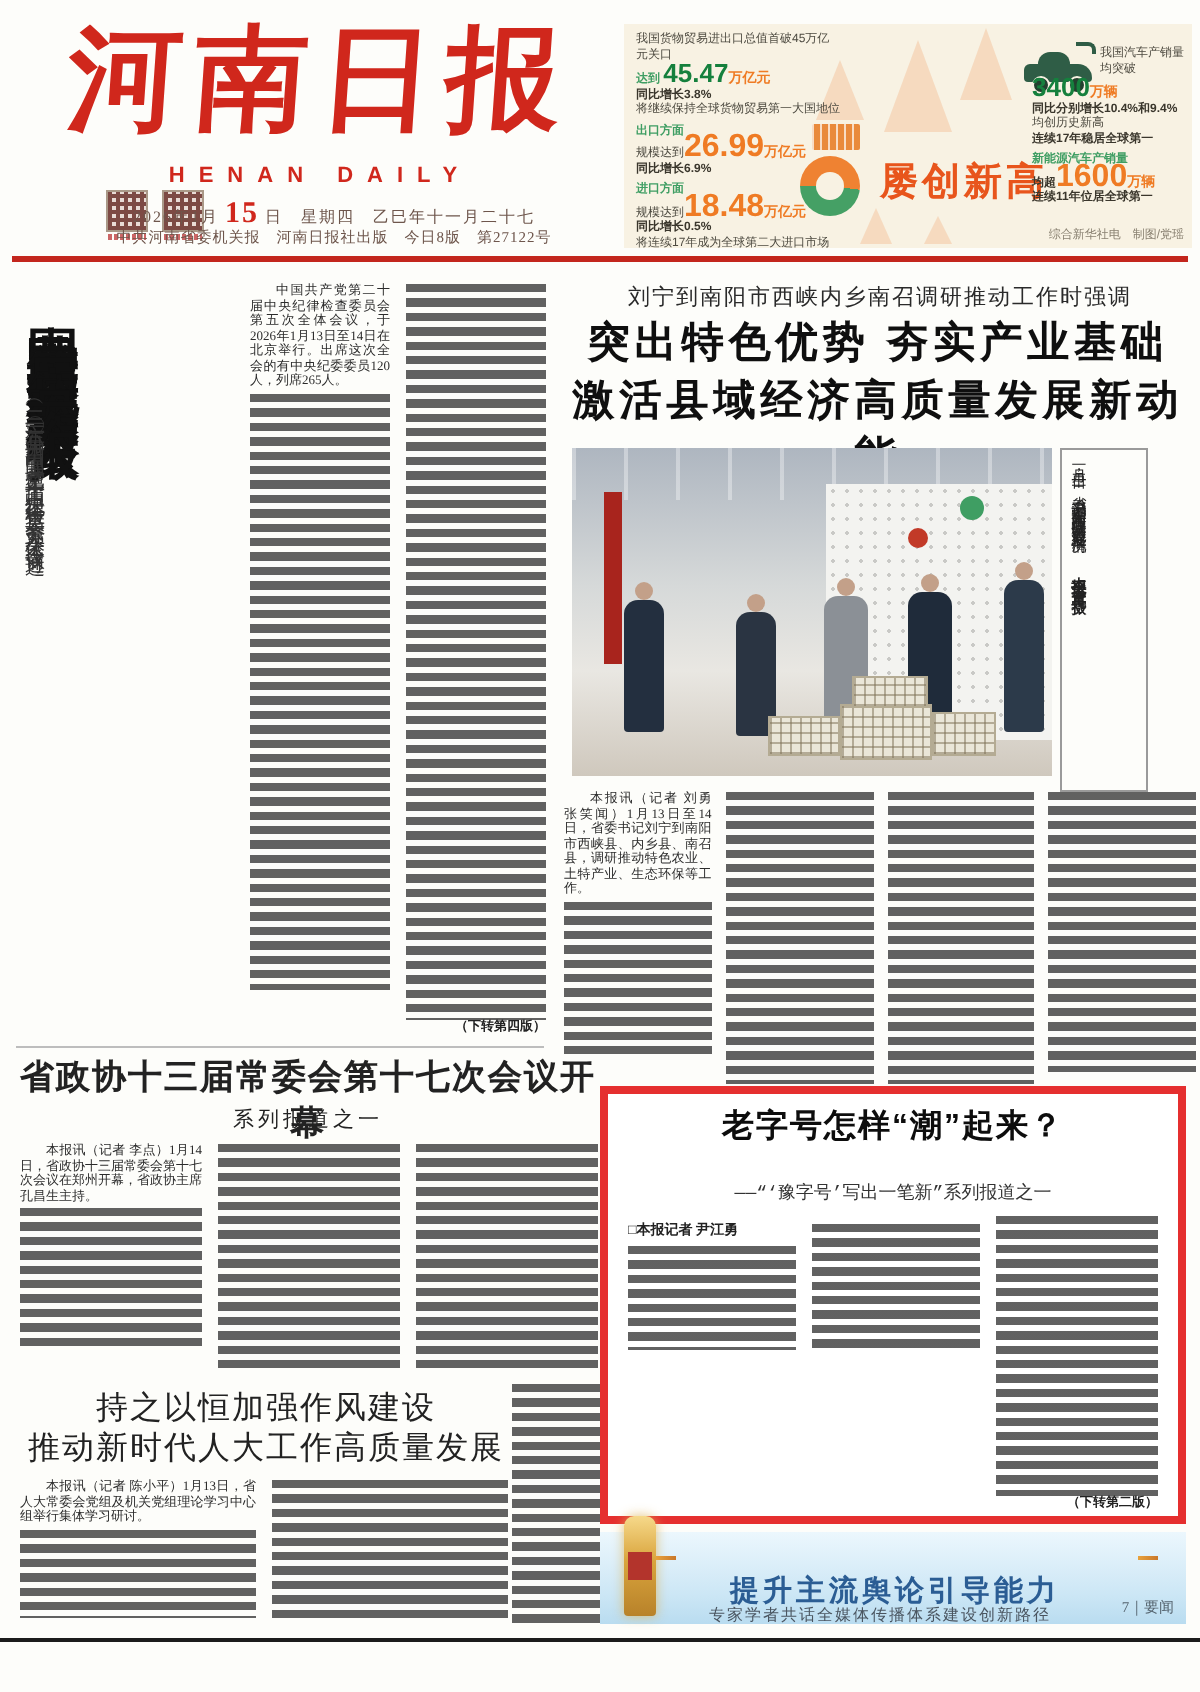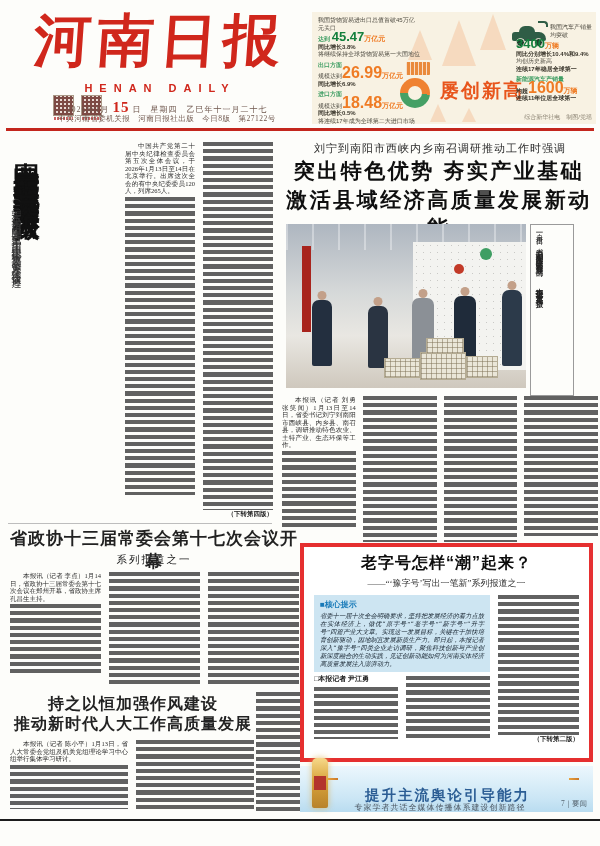--- a/index.html
+++ b/index.html
@@ -77,26 +77,26 @@
   .crate{position:absolute;background:#eae6d8;border:1px solid #b4ab93;
          background-image:repeating-linear-gradient(90deg,rgba(125,112,85,.5) 0 1px,transparent 1px 5px),
                           repeating-linear-gradient(0deg,rgba(125,112,85,.5) 0 1px,transparent 1px 5px);}
   .cap-box{left:530px;top:224px;width:36px;height:164px;border:1px solid #9a9a9a;padding:3px;}
   .cap-txt{writing-mode:vertical-rl;height:156px;font-size:7.5px;line-height:10px;letter-spacing:1px;color:#222;}
   .cap-credit{font-weight:bold;margin-top:6px;}
 
   
   .zx-head{left:8px;top:527px;width:292px;font-size:17px;font-weight:bold;letter-spacing:1px;font-family:"Liberation Sans",sans-serif;}
   .zx-sub{left:8px;top:553px;width:292px;font-size:10.5px;color:#222;letter-spacing:2px;}
-  .rd-head{left:8px;width:250px;font-size:16px;font-weight:bold;letter-spacing:1px;font-family:"Liberation Sans",sans-serif;}
+  .rd-head{left:8px;width:250px;font-size:16px;font-weight:normal;letter-spacing:1px;font-family:"Liberation Sans",sans-serif;}
 
   
   .feature{left:300px;top:543px;width:293px;height:219px;background:#fff;border:4px solid #e52f2f;box-sizing:border-box;padding:6px 10px 4px;}
   .ft-title{font-size:16px;font-weight:bold;letter-spacing:1px;color:#0d0d0d;font-family:Liberation Sans, sans-serif;}
-  .ft-sub{font-size:9px;color:#333;margin-top:3px;}
+  .ft-sub{font-size:9px;color:#333;margin-top:16px;font-family:Liberation Mono, monospace;}
   .tip{background:#cde5f2;padding:4px 6px;box-sizing:border-box;}
   .tip-label{font-size:8px;font-weight:bold;color:#1679b8;font-family:"Liberation Sans",sans-serif;}
   .tip-text{font-size:6.3px;line-height:8px;font-style:italic;color:#15222e;text-align:justify;margin-top:2px;}
   .byline{font-size:7px;font-weight:bold;color:#222;}
 
   
   .promo{left:300px;top:766px;width:293px;height:46px;background:linear-gradient(180deg,#ecf7fd 0%,#cbe6f5 70%,#b9dcf0 100%);overflow:visible;}
   .trophy{position:absolute;left:12px;top:-8px;width:16px;height:50px;border-radius:5px 5px 2px 2px;
           background:linear-gradient(180deg,#f6d98a,#d9a43c 45%,#b8822a);box-shadow:0 0 6px rgba(222,180,90,.8);}
   .trophy:after{content:"";position:absolute;left:2px;top:18px;width:12px;height:14px;background:#b3342c;}
@@ -282,24 +282,20 @@
     <div class="bodytxt" style="width:118px;">
       <div class="greek" style="height:72px;"></div>
     </div>
   </div>
 
   <div class="abs feature">
     <div class="ft-title ctr">老字号怎样“潮”起来？</div>
     <div class="ft-sub ctr">——“‘豫字号’写出一笔新”系列报道之一</div>
     <div class="colflex" style="margin-top:5px;gap:8px;">
       <div style="width:176px;">
-        <div class="tip">
-          <div class="tip-label">■核心提示</div>
-          <div class="tip-text">省委十一届十次全会明确要求，坚持把发展经济的着力点放在实体经济上，做优“原字号”“老字号”“新字号”“升字号”四篇产业大文章。实现这一发展目标，关键在于加快培育创新驱动，因地制宜发展新质生产力。即日起，本报记者深入“豫字号”四类企业走访调研，聚焦科技创新与产业创新深度融合的生动实践，见证创新动能如何为河南实体经济高质量发展注入澎湃动力。</div>
-        </div>
         <div class="colflex" style="margin-top:4px;gap:8px;">
           <div class="bodytxt" style="width:84px;">
             <div class="byline">□本报记者 尹江勇</div>
             <div class="greek" style="height:52px;margin-top:3px;"></div>
           </div>
           <div class="bodytxt" style="width:84px;">
             <div class="greek" style="height:62px;"></div>
           </div>
         </div>
       </div>

